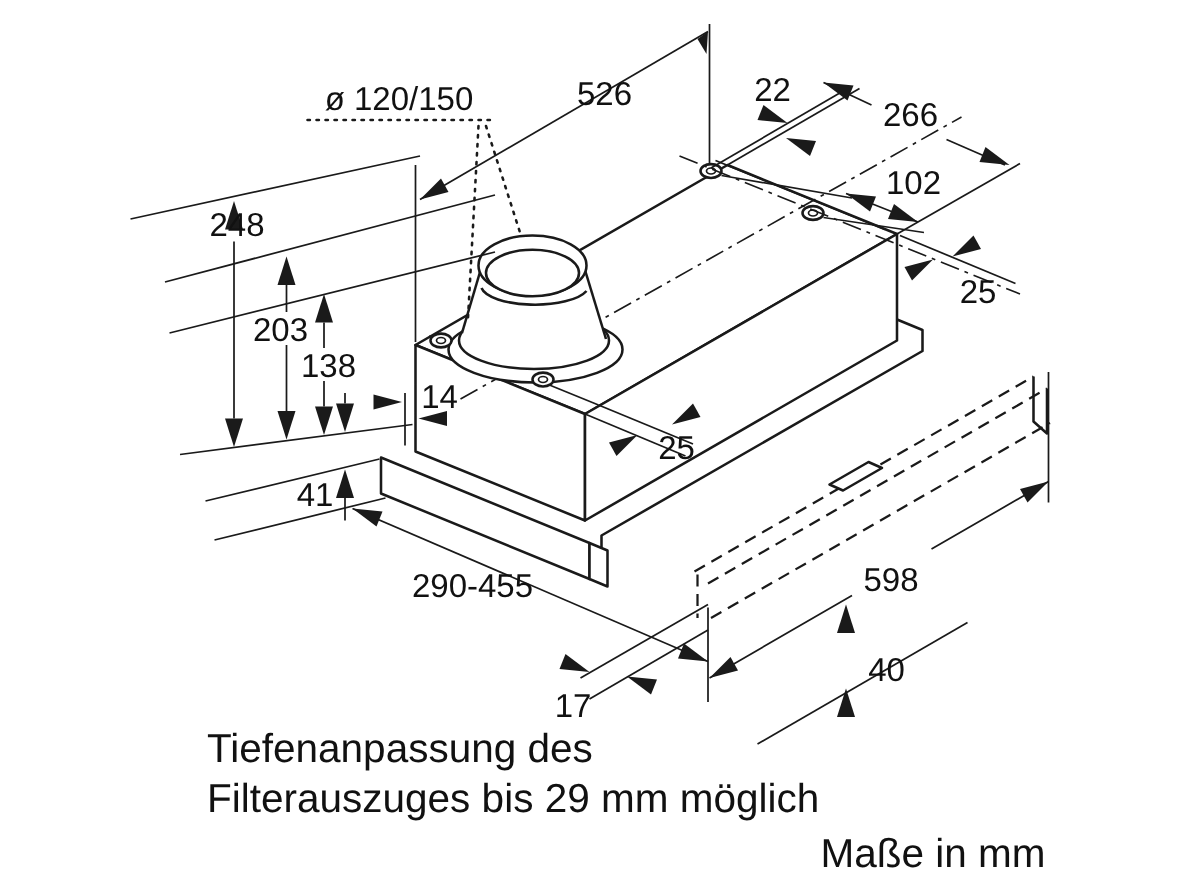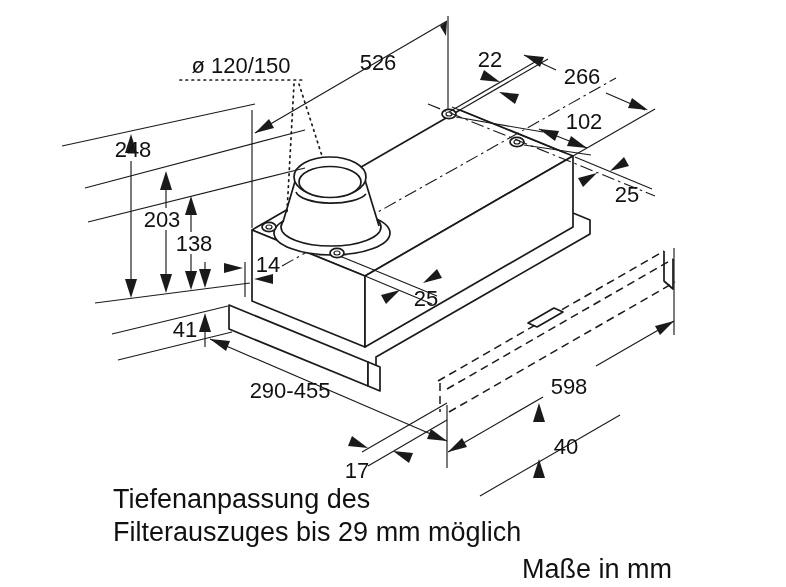--- a/index.html
+++ b/index.html
@@ -1,17 +1,17 @@
 <!DOCTYPE html>
 <html><head>
 <meta charset="utf-8">
 <style>
   html,body{margin:0;padding:0;background:#fff;}
   .stage{position:relative;width:680px;height:587px;background:#ffffff;overflow:hidden;
-         font-family:"Liberation Sans", sans-serif;}
+         font-family:"Liberation Sans", sans-serif;margin-left:25px;}
   svg{display:block}
   .obj{fill:none;stroke:#1a1a1a;stroke-width:1.7;stroke-linejoin:round;}
   .objf{fill:#ffffff;stroke:#1a1a1a;stroke-width:1.7;stroke-linejoin:round;}
   .dim{fill:none;stroke:#1a1a1a;stroke-width:1.15;}
   .dashed{fill:none;stroke:#1a1a1a;stroke-width:1.5;stroke-dasharray:8 5;}
   .dashdot{fill:none;stroke:#1a1a1a;stroke-width:1.1;stroke-dasharray:13 4 2.5 4;}
   .dotted{fill:none;stroke:#1a1a1a;stroke-width:1.7;stroke-dasharray:1.6 4.4;stroke-linecap:round;}
   .arr{fill:#1a1a1a;stroke:none;}
   .lbl{font-family:"Liberation Sans", sans-serif;font-size:22px;fill:#111;text-anchor:middle;}
   .note{font-family:"Liberation Sans", sans-serif;font-size:27px;fill:#111;text-anchor:start;}

